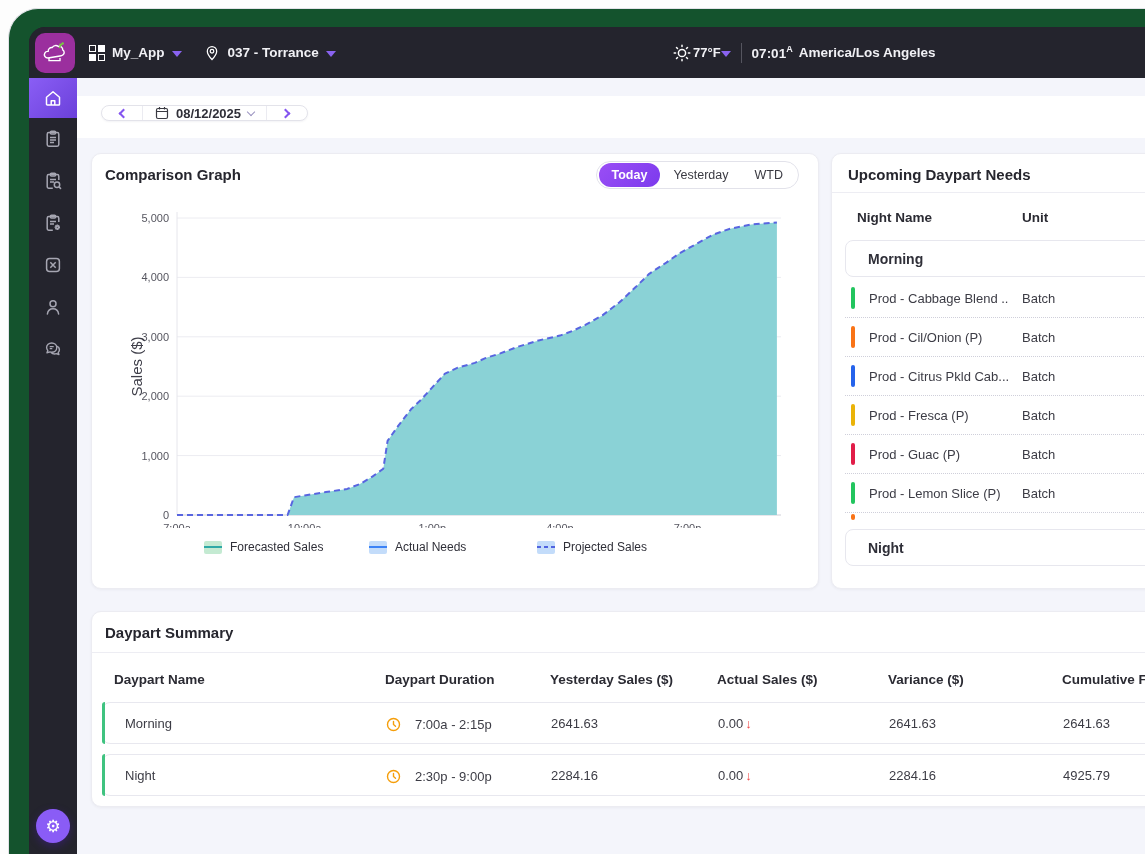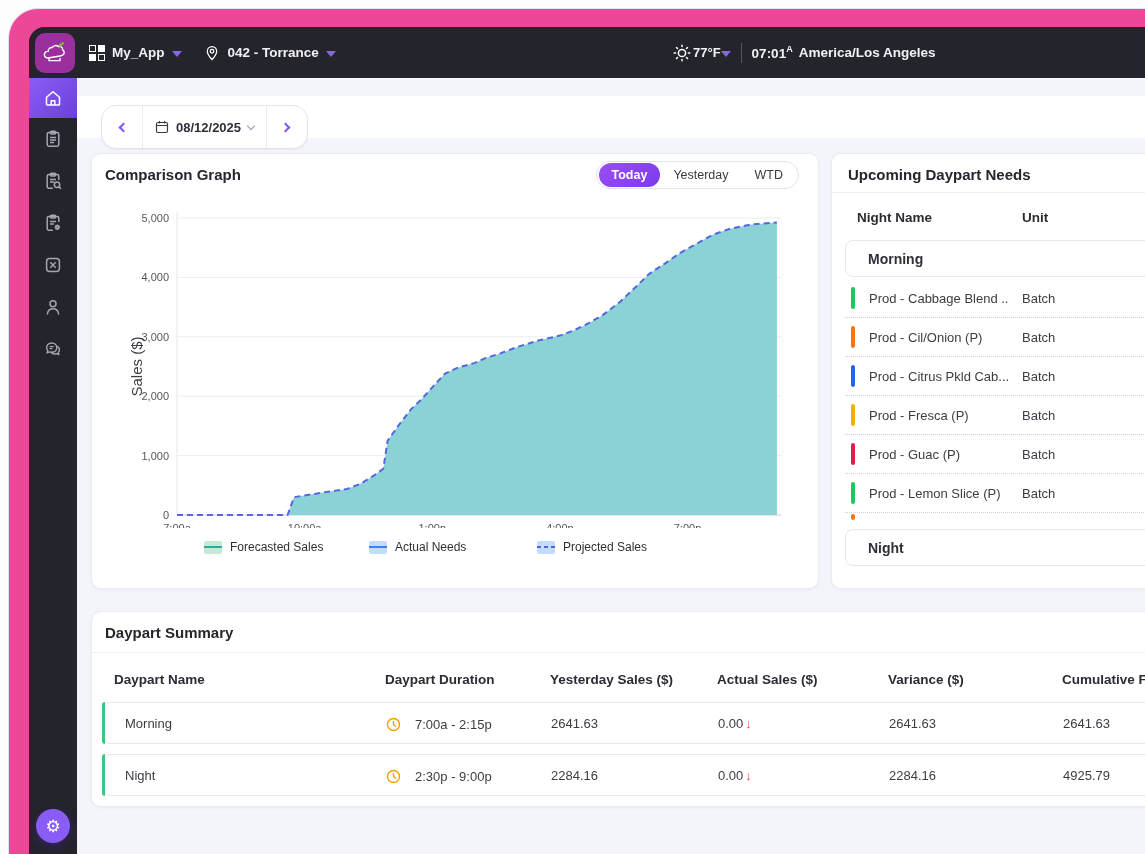--- a/index.html
+++ b/index.html
@@ -1,19 +1,19 @@
 <!DOCTYPE html>
 <html><head>
 <meta charset="utf-8">
 <style>
   * { margin:0; padding:0; box-sizing:border-box; }
   html,body { width:1145px; height:854px; overflow:hidden; background:#fdfdfd;
     font-family:"Liberation Sans", sans-serif; }
   .window { position:absolute; left:8px; top:8px; right:0; bottom:0;
-    background:#ec4899; border:1px solid #e2e2e8; border-right:none; border-bottom:none;
+    background:#14532d; border:1px solid #e2e2e8; border-right:none; border-bottom:none;
     border-radius:30px 0 0 0; }
   .app { position:absolute; left:20px; top:18px; right:0; bottom:0;
     border-radius:16px 0 0 0; overflow:hidden; background:#24242d; }
 
   
   .topbar { position:relative; height:51px; background:#24242d; display:flex; align-items:center; padding-left:6px; color:#f1f1f5; }
   .logo { width:40px; height:40px; border-radius:10px; background:#9b2f9e; display:flex; align-items:center; justify-content:center; margin-right:14px; cursor:pointer; }
   .tb-item { display:flex; align-items:center; gap:7px; font-size:13.5px; font-weight:600; cursor:pointer; }
   .tb-item + .tb-item { margin-left:21px; }
   .caret { width:0; height:0; border-left:5px solid transparent; border-right:5px solid transparent; border-top:6px solid #8a63f0; margin-top:2px; }
@@ -34,21 +34,21 @@
   .s-item.active { height:40px; background:linear-gradient(135deg,#8a5ef5,#6b40da); }
   .s-item svg { stroke:#a6a6b2; }
   .s-item.active svg { stroke:#ffffff; }
   .fab { position:absolute; left:7px; bottom:11px; width:34px; height:34px; border-radius:50%;
     background:#8a5cf6; color:#fff; display:flex; align-items:center; justify-content:center;
     font-size:17px; cursor:pointer; box-shadow:0 3px 8px rgba(70,30,160,.45); }
 
   
   .content { position:absolute; left:48px; top:51px; right:0; bottom:0; background:#f4f5fb; }
   .white-band { position:absolute; left:0; right:0; top:18px; height:42px; background:#fff; }
-  .datepill { position:absolute; left:24px; top:27px; height:44px; background:#fff;
+  .datepill { position:absolute; left:24px; top:27px; height:16px; background:#fff;
     border:1px solid #e3e3ea; border-radius:15px; display:flex; align-items:stretch;
     box-shadow:0 1px 2px rgba(20,20,60,.05); }
   .dp-btn { width:40px; display:flex; align-items:center; justify-content:center; cursor:pointer; }
   .chev { width:7px; height:7px; border-left:2px solid #8455f0; border-bottom:2px solid #8455f0; }
   .chev.left { transform:rotate(45deg); margin-left:3px; }
   .chev.right { transform:rotate(225deg); margin-right:3px; }
   .dp-mid { display:flex; align-items:center; gap:7px; padding:0 12px;
     border-left:1px solid #ebebf1; border-right:1px solid #ebebf1; cursor:pointer; }
   .dp-date { font-size:13px; color:#2f2f38; font-weight:600; }
   .chev-sm { width:6px; height:6px; border-left:1.6px solid #9a93c0; border-bottom:1.6px solid #9a93c0; transform:rotate(-45deg); margin-top:-3px; }
@@ -122,21 +122,21 @@
             <i class="o"></i>
           </span>
       <span>My_App</span>
       <span class="caret"></span>
     </div>
     <div class="tb-item">
       <svg width="18" height="18" viewBox="0 0 20 20" fill="none" stroke="#fff" stroke-width="1.4">
         <path d="M10 2.8c-2.9 0-5.2 2.3-5.2 5.2 0 3.8 5.2 9.2 5.2 9.2s5.2-5.4 5.2-9.2c0-2.9-2.3-5.2-5.2-5.2z"></path>
         <circle cx="10" cy="8" r="2"></circle>
       </svg>
-      <span>042 - Torrance</span>
+      <span>037 - Torrance</span>
       <span class="caret"></span>
     </div>
     <div class="tb-right">
       <svg width="22" height="22" viewBox="0 0 22 22" fill="none" stroke="#fff" stroke-width="1.5" stroke-linecap="round">
         <circle cx="11" cy="11" r="3.6"></circle>
         <path d="M11 3.2v1.4M11 17.4v1.4M3.2 11h1.4M17.4 11h1.4M5.5 5.5l1 1M15.5 15.5l1 1M16.5 5.5l-1 1M6.5 15.5l-1 1"></path>
       </svg>
       <span class="temp">77°F</span>
       <span class="caret"></span>
       <span class="vsep"></span>

